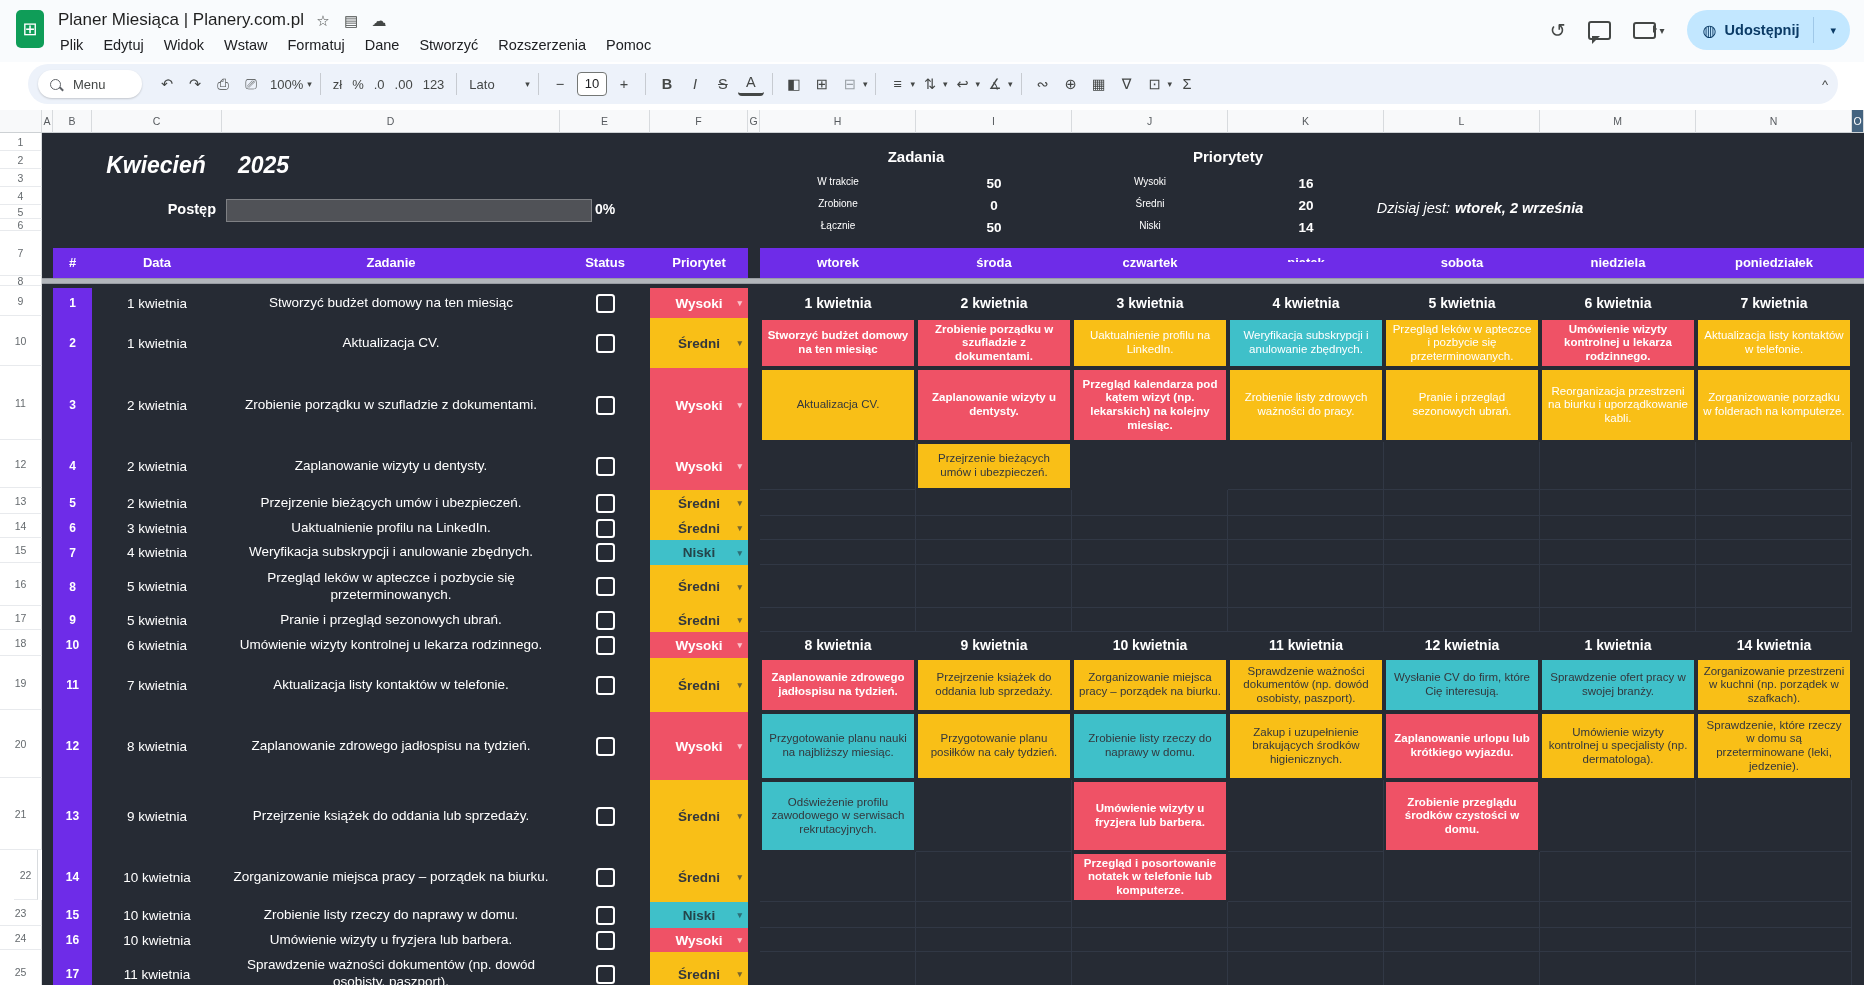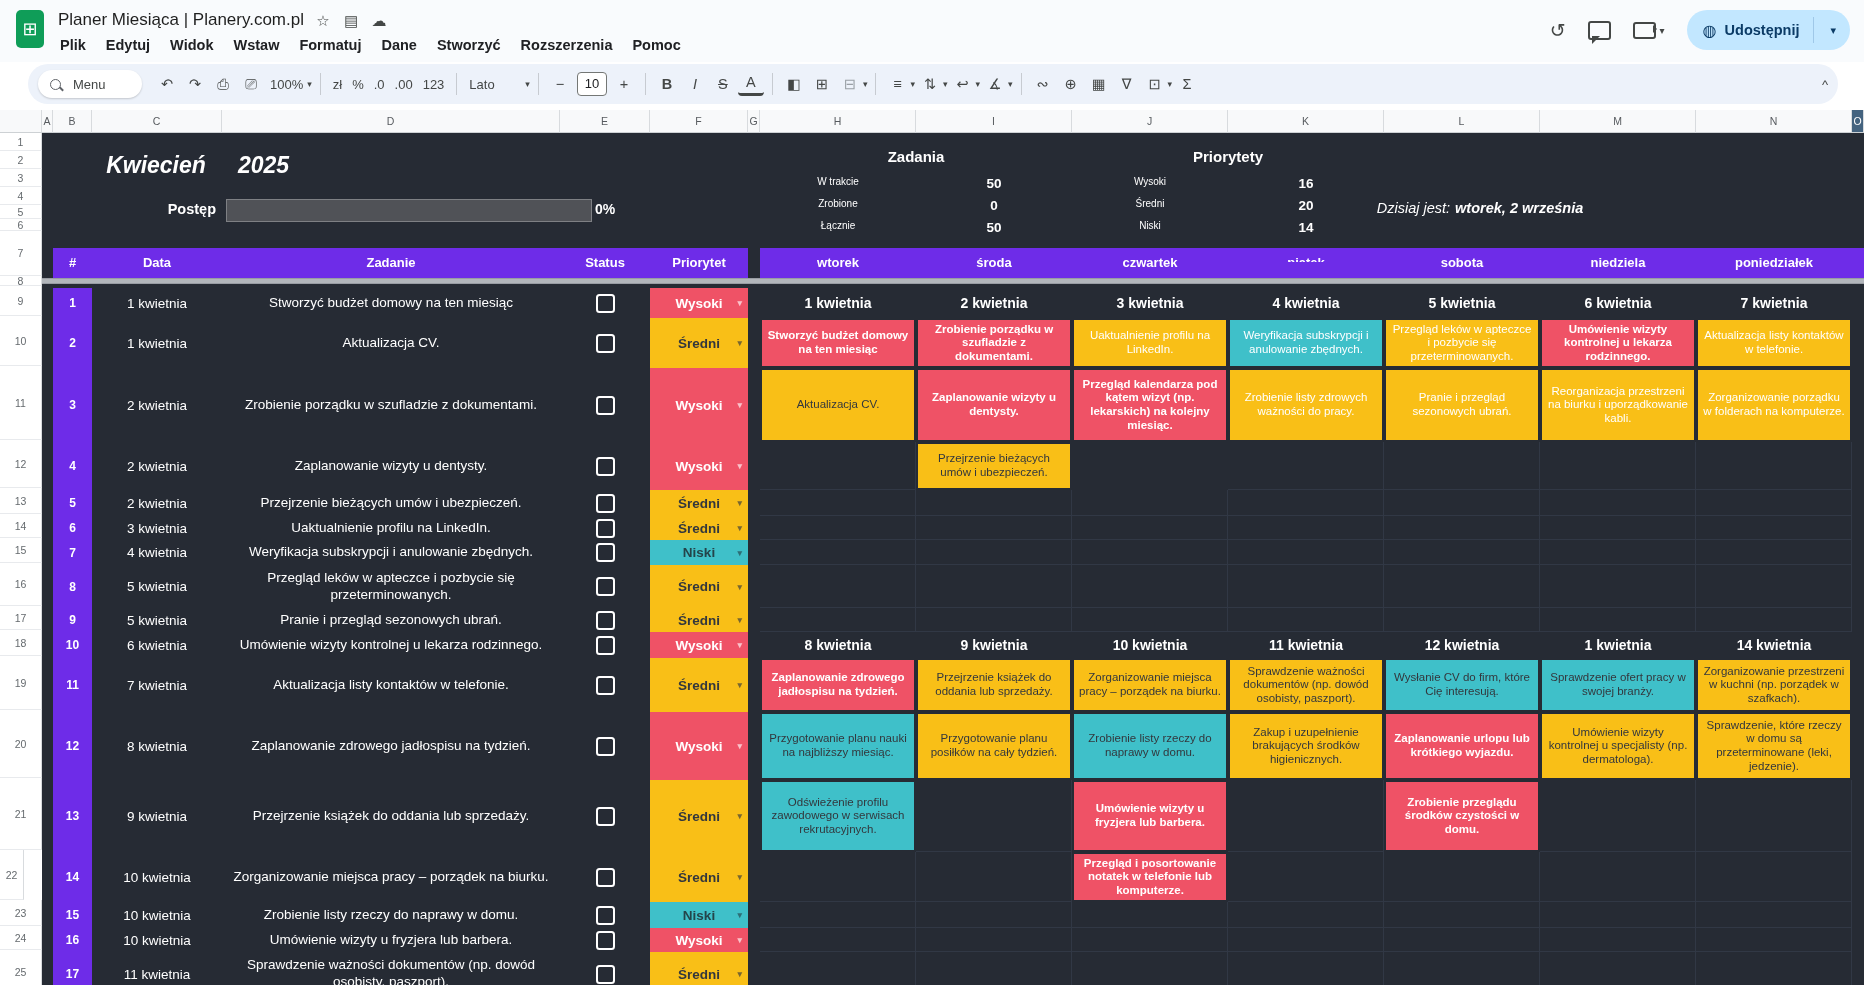--- a/index.html
+++ b/index.html
@@ -5,21 +5,21 @@
   html,body{margin:0;padding:0;background:#fff;}
   #app{position:relative;width:1864px;height:985px;overflow:hidden;background:#fff;
        font-family:"Liberation Sans",sans-serif;-webkit-font-smoothing:antialiased;}
   .abs{position:absolute;}
   
   #chrome{left:0;top:0;width:1864px;height:62px;background:#f9fbfd;}
   #logo{left:16px;top:10px;width:28px;height:38px;background:#0f9d58;border-radius:5px;
         color:#fff;display:flex;align-items:center;justify-content:center;font-size:18px;}
   #doc-title{left:58px;top:8px;height:24px;line-height:24px;font-size:17px;color:#1f1f1f;}
   .title-ico{top:11px;font-size:15px;color:#444746;width:22px;text-align:center;height:20px;line-height:20px;}
-  #menubar{left:50px;top:32px;height:26px;display:flex;align-items:center;font-weight:bold;}
+  #menubar{left:50px;top:32px;height:26px;display:flex;align-items:center;}
   .menu-item{padding:0 10px;font-size:14.5px;color:#202124;line-height:26px;border-radius:6px;cursor:default;}
   #top-right{right:14px;top:10px;height:40px;display:flex;align-items:center;gap:22px;}
   .tr-ico{font-size:19px;color:#444746;}
   .bubble{width:19px;height:15px;border:2px solid #444746;border-radius:3px;position:relative;}
   .bubble:after{content:"";position:absolute;left:2px;bottom:-6px;border:4px solid transparent;border-top-color:#444746;border-left-color:#444746;}
   .cam{width:19px;height:13px;border:2px solid #444746;border-radius:3px;position:relative;}
   .cam:after{content:"";position:absolute;right:-7px;top:1px;border:4px solid transparent;border-left-color:#444746;}
   .mini-caret{font-size:10px;color:#444746;margin-left:4px;}
   #share-btn{height:40px;background:#c2e7ff;border-radius:20px;display:flex;align-items:center;padding:0 6px 0 16px;gap:8px;}
   #share-btn .glb{font-size:16px;color:#0b3b66;}
@@ -242,21 +242,21 @@
     <div class="railrow abs" style="position: absolute; left: 0px; top: 440px; width: 42px; height: 48px;">12</div>
     <div class="railrow abs" style="position: absolute; left: 0px; top: 488px; width: 42px; height: 26px;">13</div>
     <div class="railrow abs" style="position: absolute; left: 0px; top: 514px; width: 42px; height: 24px;">14</div>
     <div class="railrow abs" style="position: absolute; left: 0px; top: 538px; width: 42px; height: 25px;">15</div>
     <div class="railrow abs" style="position: absolute; left: 0px; top: 563px; width: 42px; height: 43px;">16</div>
     <div class="railrow abs" style="position: absolute; left: 0px; top: 606px; width: 42px; height: 24px;">17</div>
     <div class="railrow abs" style="position: absolute; left: 0px; top: 630px; width: 42px; height: 26px;">18</div>
     <div class="railrow abs" style="position: absolute; left: 0px; top: 656px; width: 42px; height: 54px;">19</div>
     <div class="railrow abs" style="position: absolute; left: 0px; top: 710px; width: 42px; height: 68px;">20</div>
     <div class="railrow abs" style="position: absolute; left: 0px; top: 778px; width: 42px; height: 72px;">21</div>
-    <div class="railrow abs" style="position: absolute; left: 0px; top: 850px; width: 24px; height: 50px;">22</div>
+    <div class="railrow abs" style="position: absolute; left: 14px; top: 850px; width: 24px; height: 50px;">22</div>
     <div class="railrow abs" style="position: absolute; left: 0px; top: 900px; width: 42px; height: 26px;">23</div>
     <div class="railrow abs" style="position: absolute; left: 0px; top: 926px; width: 42px; height: 24px;">24</div>
     <div class="railrow abs" style="position: absolute; left: 0px; top: 950px; width: 42px; height: 44px;">25</div>
     <div class="pbar abs" style="position: absolute; left: 53px; top: 248px; width: 695px; height: 30px;"></div>
     <div class="pbar abs" style="position: absolute; left: 760px; top: 248px; width: 1104px; height: 30px;"></div>
     <div class="phead abs" style="position: absolute; left: 53px; top: 248px; width: 39px; height: 30px;">#</div>
     <div class="phead abs" style="position: absolute; left: 92px; top: 248px; width: 130px; height: 30px;">Data</div>
     <div class="phead abs" style="position: absolute; left: 222px; top: 248px; width: 338px; height: 30px;">Zadanie</div>
     <div class="phead abs" style="position: absolute; left: 560px; top: 248px; width: 90px; height: 30px;">Status</div>
     <div class="phead abs" style="position: absolute; left: 650px; top: 248px; width: 98px; height: 30px;">Priorytet</div>

